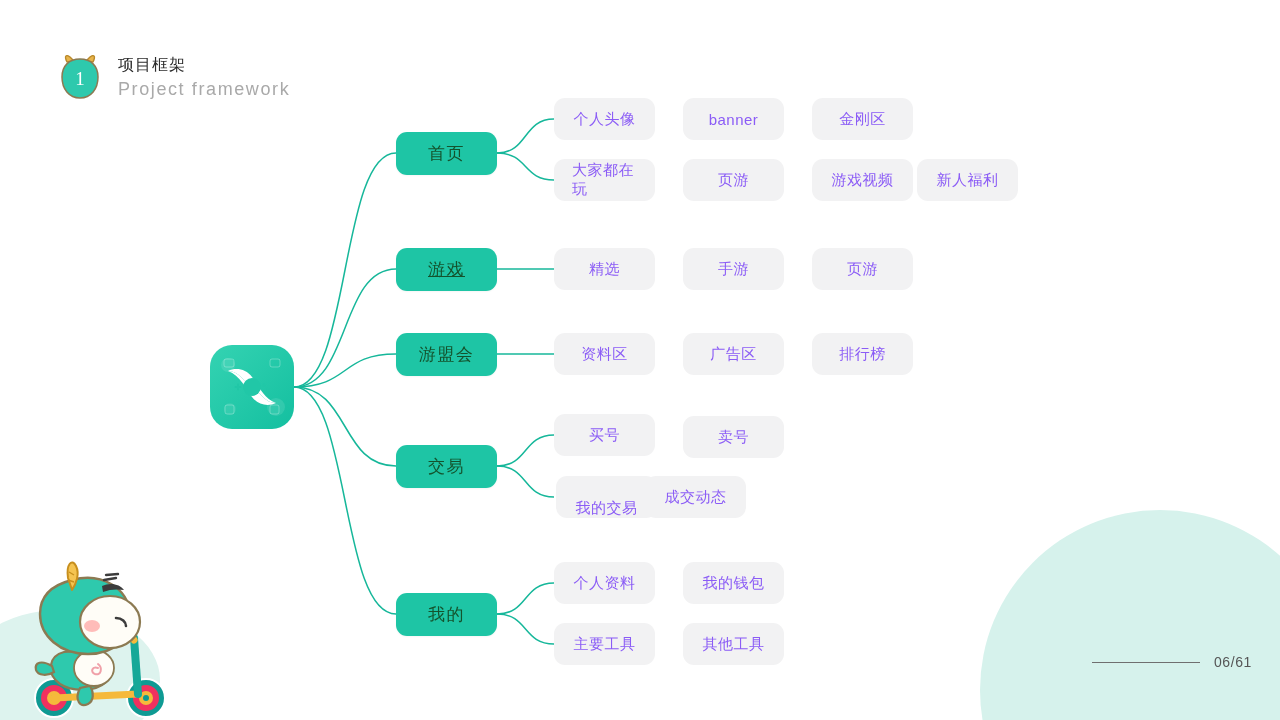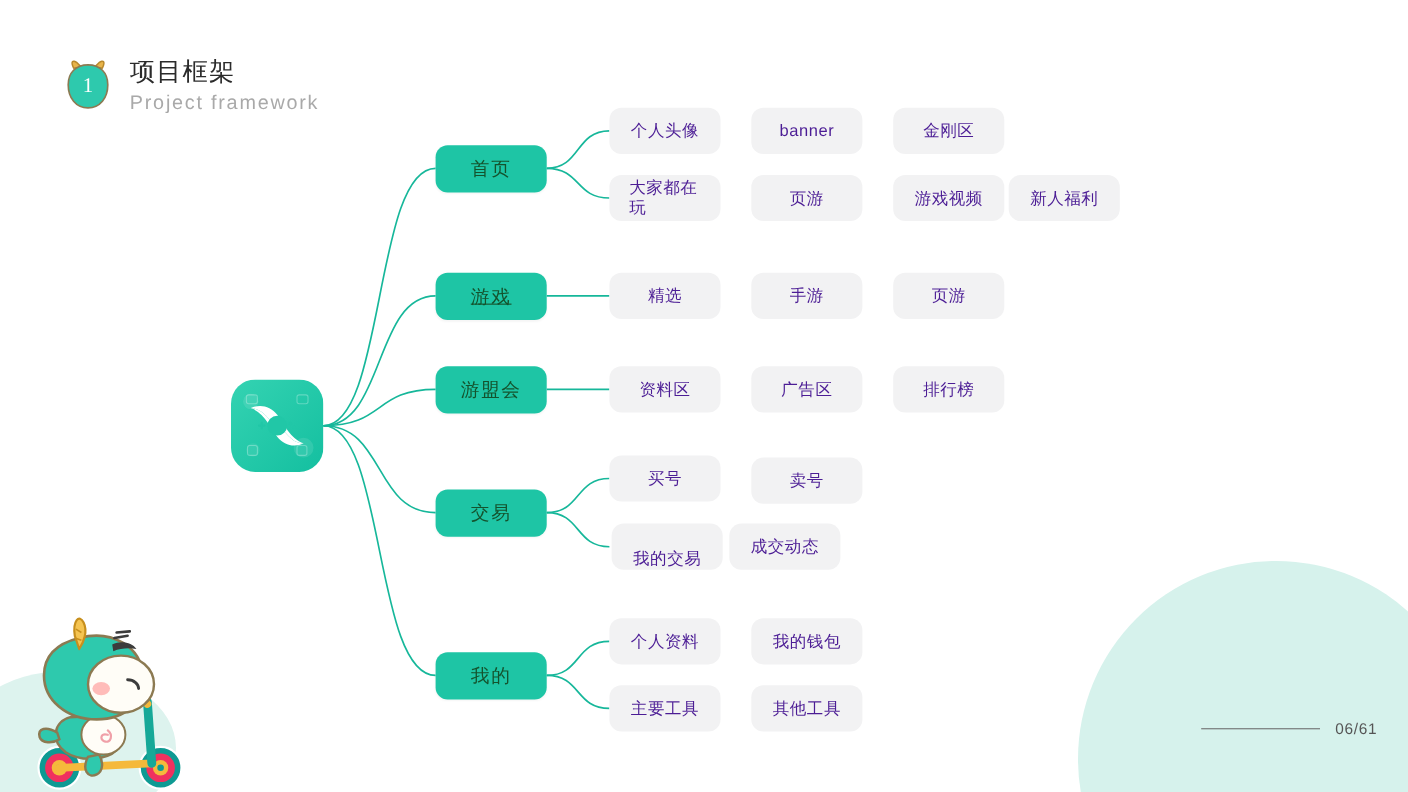--- a/index.html
+++ b/index.html
@@ -52,21 +52,21 @@
     position: absolute;
     left: 0; right: 0; top: 17px;
     text-align: center;
     font-size: 19px;
     color: #ffffff;
     font-family: "Liberation Serif", serif;
     line-height: 1;
   }
   .title-block { line-height: 1.18; }
   .title-cn {
-    font-size: 23px;
+    font-size: 16px;
     color: #2b2b2b;
     letter-spacing: 1px;
   }
   .title-en {
     font-size: 18px;
     color: #a9a9a9;
     letter-spacing: 1.6px;
     margin-top: 4px;
   }
 
@@ -92,21 +92,21 @@
     border-radius: 11px;
     color: #14532d;
     font-size: 17px;
     letter-spacing: 1.5px;
     box-shadow: 0 1px 2px rgba(0,0,0,0.04);
   }
   .leaf {
     height: 42px;
     background: #f2f2f3;
     border-radius: 11px;
-    color: #4c1d95;
+    color: #8b5cf6;
     font-size: 15px;
     letter-spacing: 0.5px;
     padding: 0 18px;
     min-width: 80px;
   }
 
   
   .root-icon {
     position: absolute;
     left: 210px; top: 345px;
@@ -266,21 +266,21 @@
       </div>
       <div class="node leaf" style="left: 554px; top: 414px; width: 101px; height: 42px;">
         <span>买号</span>
       </div>
       <div class="node leaf" style="left: 683px; top: 416px; width: 101px; height: 42px;">
         <span>卖号</span>
       </div>
       <div class="node leaf" style="left: 556px; top: 476px; width: 101px; height: 42px; align-items: flex-end;">
         <span>我的交易</span>
       </div>
-      <div class="node leaf" style="left: 663px; top: 476px; width: 101px; height: 42px;">
+      <div class="node leaf" style="left: 645px; top: 476px; width: 101px; height: 42px;">
         <span>成交动态</span>
       </div>
       <div class="node branch" style="left: 396px; top: 592.5px; width: 101px; height: 43px;">
         <span>我的</span>
       </div>
       <div class="node leaf" style="left: 554px; top: 562px; width: 101px; height: 42px;">
         <span>个人资料</span>
       </div>
       <div class="node leaf" style="left: 683px; top: 562px; width: 101px; height: 42px;">
         <span>我的钱包</span>

